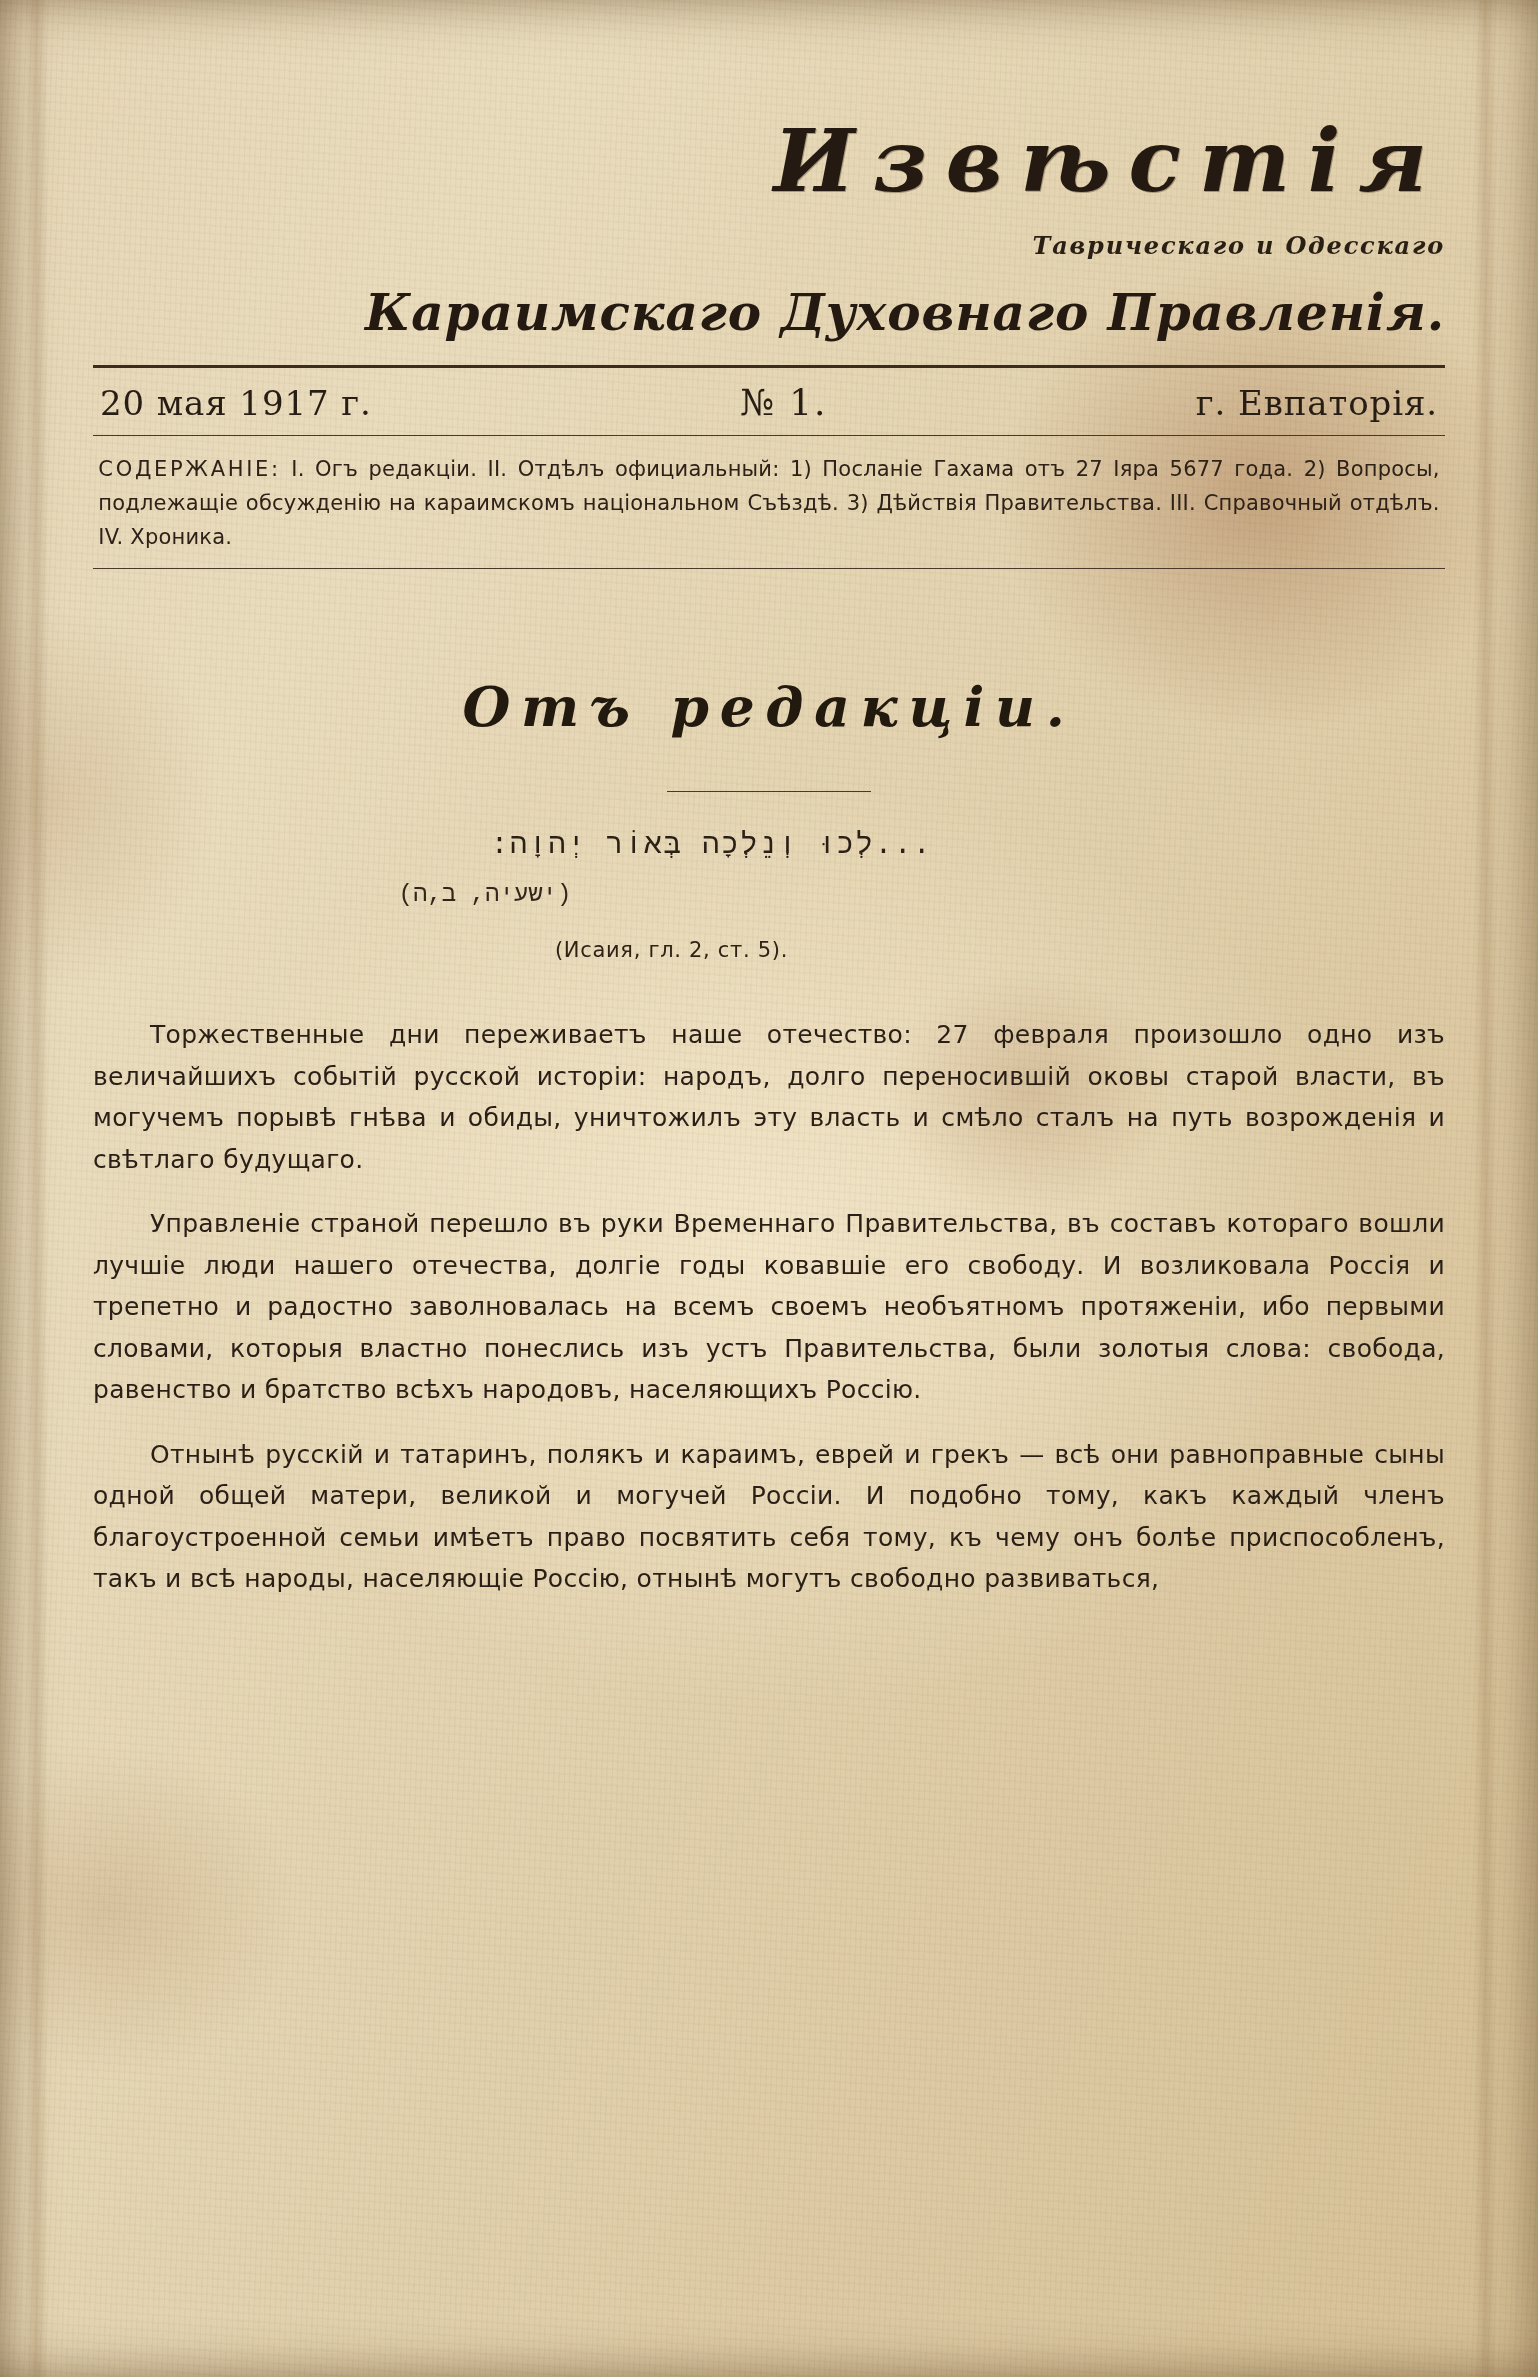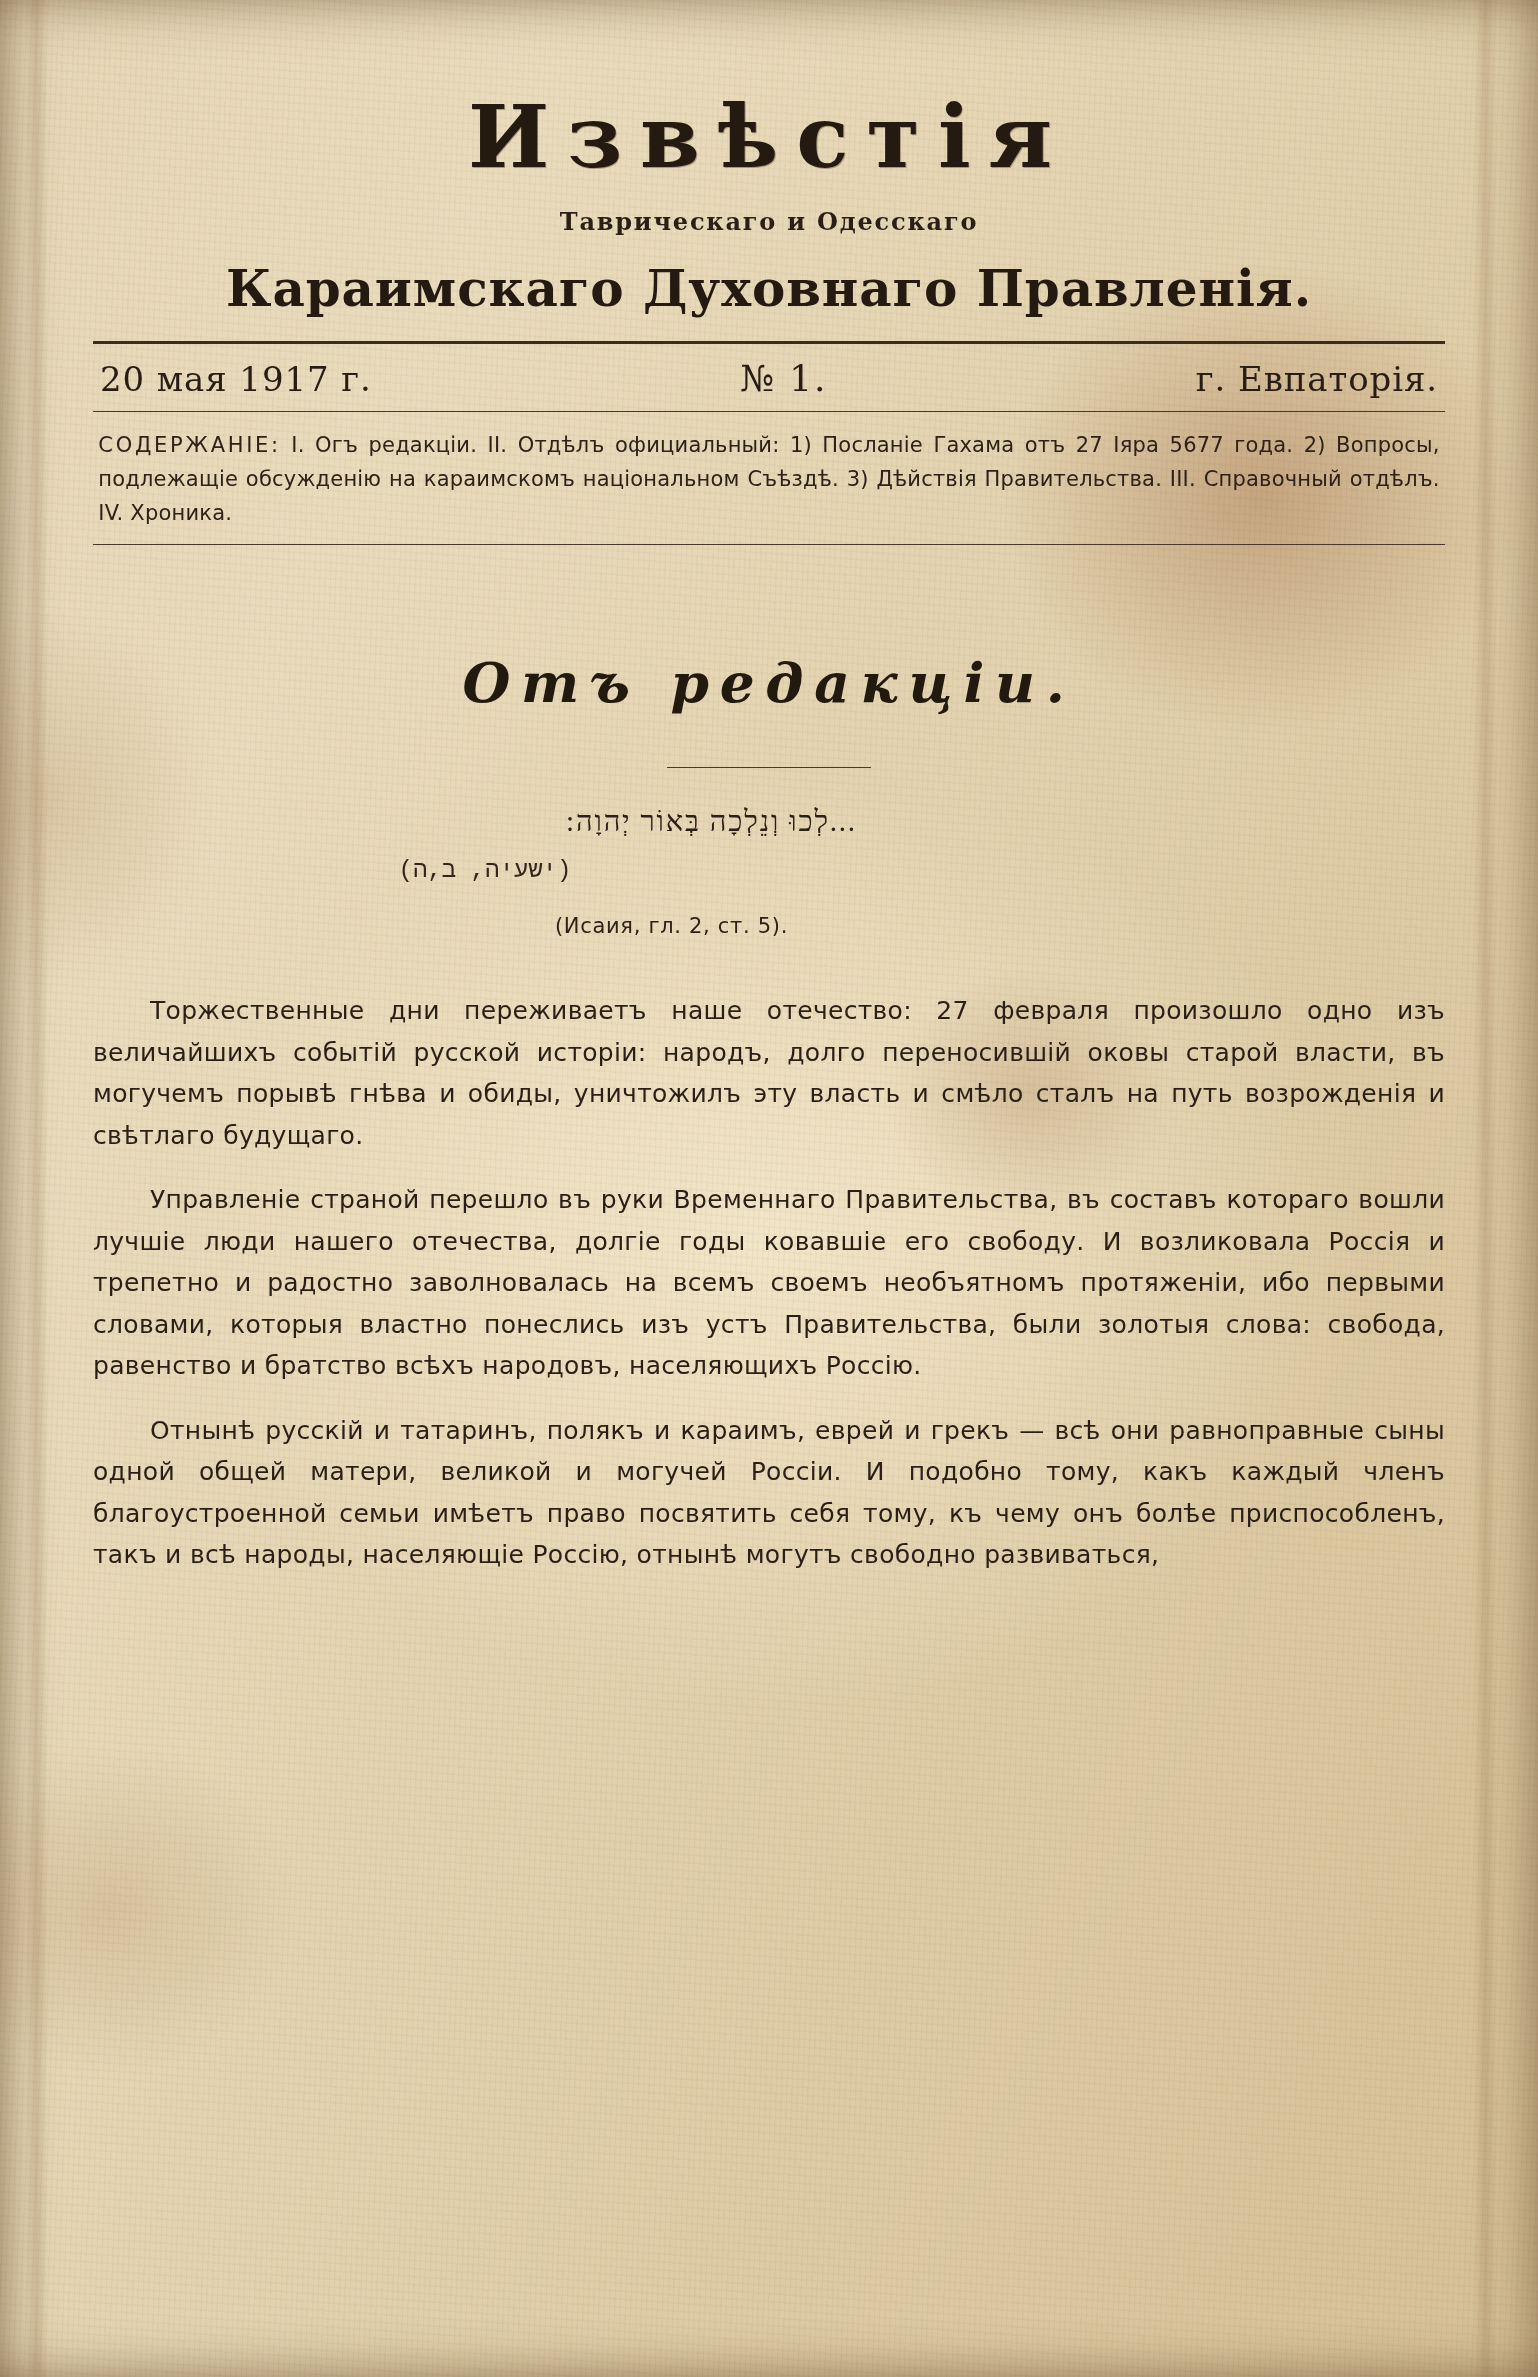--- a/index.html
+++ b/index.html
@@ -60,22 +60,23 @@
     pointer-events: none;
   }
 
   .content {
     position: relative;
     z-index: 3;
     padding: 0 93px;
   }
 
   .masthead {
-    text-align: center;
-    padding-top: 94px;
+    text-align: right;
+    padding-top: 118px;
+    font-style: italic;
   }
   .masthead-title {
     font-family: "DejaVu Serif", serif;
     font-weight: bold;
     font-size: 86px;
     letter-spacing: 18px;
     line-height: 1.0;
     color: #241a12;
     text-shadow: 0.9px 0.9px 0 rgba(60,40,20,0.35);
   }
@@ -149,21 +150,21 @@
     width: 204px;
     margin: 52px auto 0 auto;
     border-top: 1.8px solid #4a3828;
   }
 
   .epigraph {
     margin-top: 37px;
     text-align: center;
   }
   .hebrew {
-    font-family: Liberation Serif, serif;
+    font-family: Liberation Mono, monospace;
     font-size: 29px;
     direction: rtl;
     letter-spacing: 1.8px;
     color: #2b2016;
     display: block;
     margin-right: 115px;
   }
   .hebrew-src {
     font-family: Liberation Mono, monospace;
     font-size: 24px;

